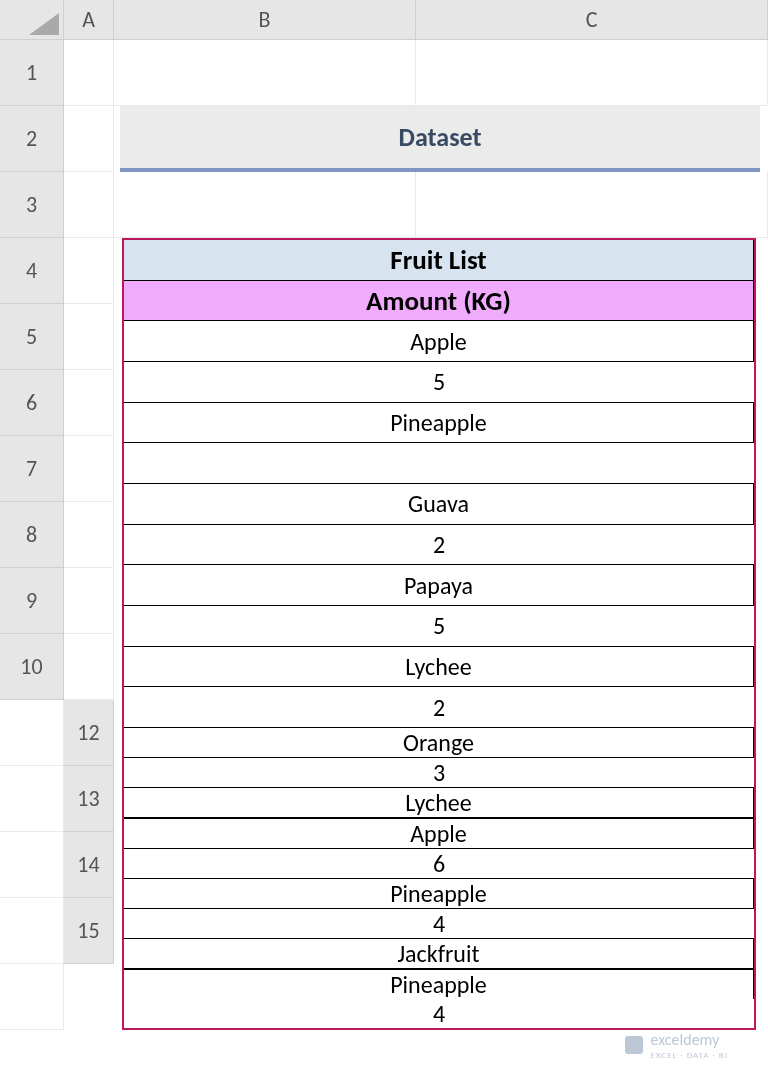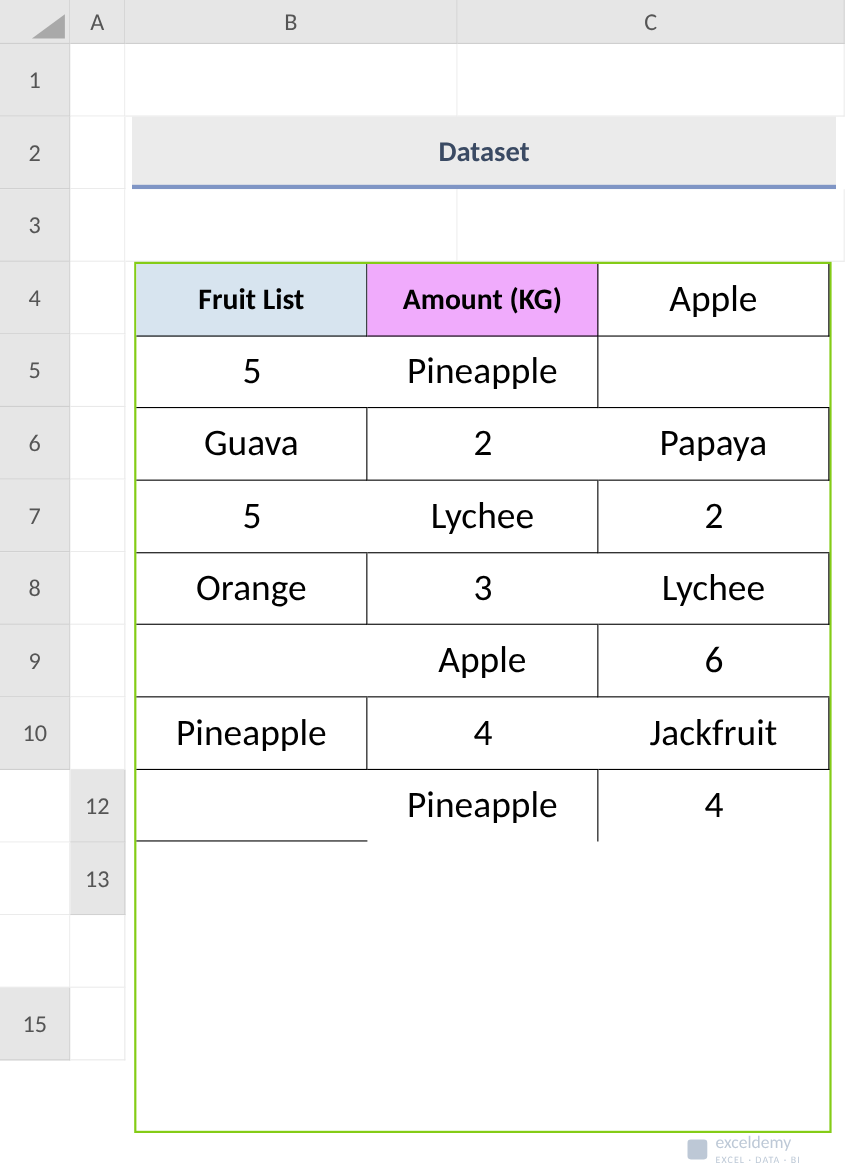--- a/index.html
+++ b/index.html
@@ -78,32 +78,32 @@
   font-size: 26px;
   font-weight: 700;
   color: #3a4a63;
 }
 
 
 .tbl {
   grid-column: 3 / span 2;
   grid-row: 5 / span 12;
   margin: 0 12px 0 8px;
-  border: 2px solid #84cc16;
+  border: 2px solid #be185d;
   display:grid;
-  grid-template-columns: 1fr 1fr 1fr;
+  grid-template-columns: 1fr;
   grid-template-rows: repeat(12, 1fr);
 }
 .tbl .th, .tbl .td {
   border-right: 1px solid #000;
   border-bottom: 1px solid #000;
   display:flex;
   align-items:center;
   justify-content:center;
-  font-size: 34px;
+  font-size: 24px;
   color:#000;
 }
 .tbl .th:last-child, .tbl .td:nth-child(even){ border-right:none; }
 .tbl .th { font-weight:700; font-size:27px; }
 .th-blue { background:#d7e4ef; }
 .th-green { background:#f0abfc; }
 .tbl > :nth-last-child(-n+2){ border-bottom:none; }
 
 .watermark{
   position:absolute;
@@ -187,20 +187,21 @@
     <div class="cell"></div>
   <div class="row-hdr">9</div>
     <div class="cell"></div>
   <div class="row-hdr">10</div>
     <div class="cell"></div>
     <div class="cell"></div>
   <div class="row-hdr">12</div>
     <div class="cell"></div>
   <div class="row-hdr">13</div>
     <div class="cell"></div>
+  <div class="row-hdr">14</div>
     <div class="cell"></div>
   <div class="row-hdr">15</div>
     <div class="cell"></div>
 </div>
 
 <div class="watermark">
   <span class="logo"></span>
   <div>
     <span>exceldemy</span>
     <small>EXCEL · DATA · BI</small>

